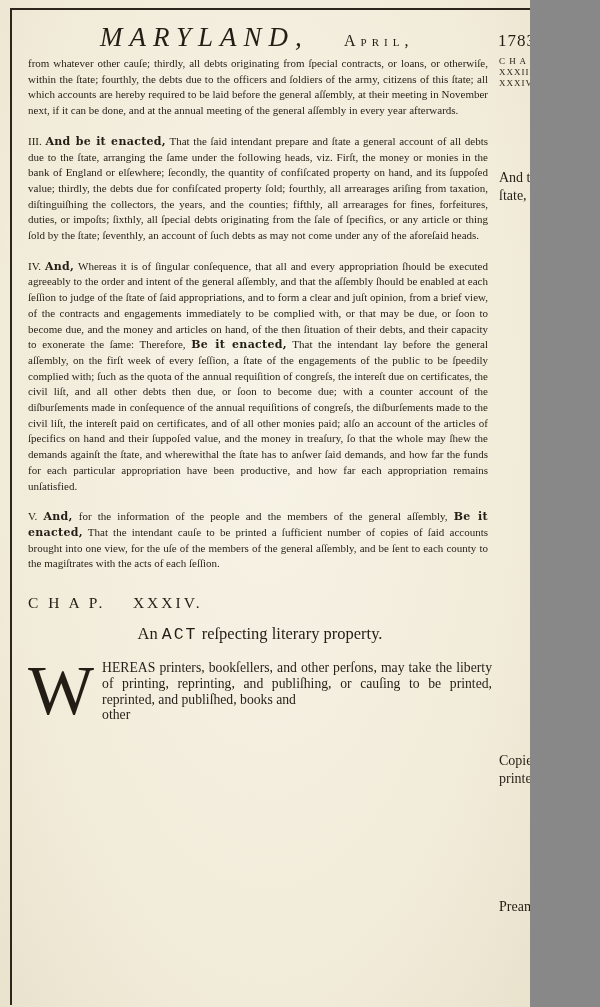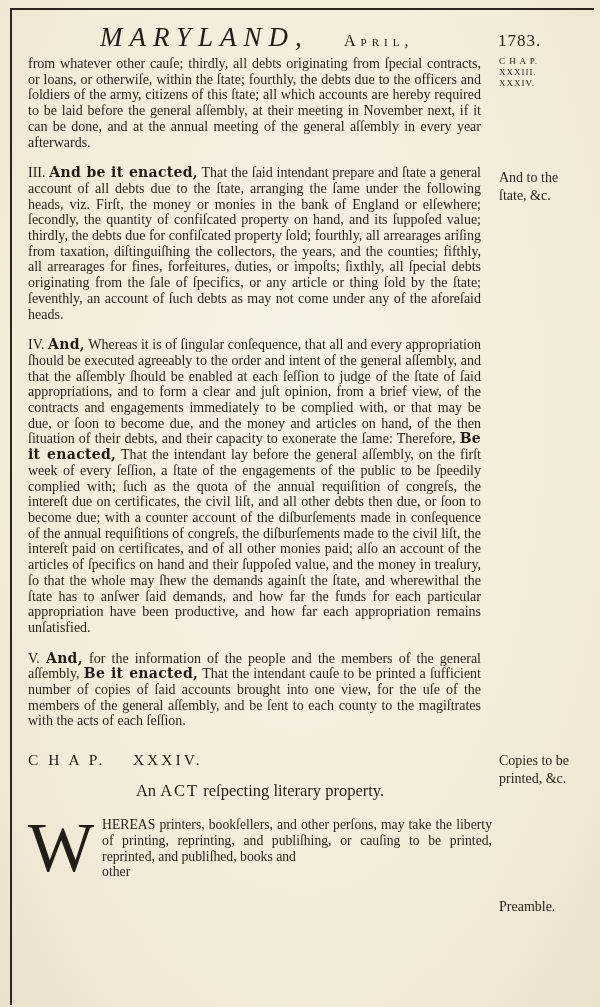--- a/index.html
+++ b/index.html
@@ -1,18 +1,18 @@
 <!DOCTYPE html>
 <html><head>
 <meta charset="utf-8">
 <style>
   html, body { margin: 0; padding: 0; background: #888; }
   .page {
     position: relative;
-    width: 600px;
+    width: 530px;
     height: 1007px;
     background: #f4efe0;
     background-image: radial-gradient(ellipse at 50% 40%, #f7f3e6 0%, #f1ebd9 70%, #e9e2cd 100%);
     font-family: "Liberation Serif", "DejaVu Serif", serif;
     color: #231e15;
     overflow: hidden;
   }
   .frame-top {
     position: absolute; left: 10px; top: 8px; width: 584px; height: 0;
     border-top: 2px solid #2c261c;
@@ -30,23 +30,23 @@
     font-variant: small-caps; font-size: 16px; letter-spacing: 5px; white-space: pre;
   }
   .hdr-year {
     position: absolute; left: 498px; top: 31px;
     font-size: 17px; letter-spacing: 1px;
   }
   .main-col {
     position: absolute; left: 28px; top: 56px; width: 464px;
   }
   .para {
-    margin: 0 11px 15px 0;
+    margin: 0 4px 15px 0;
     text-align: justify;
-    font-size: 14px;
+    font-size: 11px;
     line-height: 15.7px;
   }
   .bl {
     font-weight: bold;
     font-family: "DejaVu Serif", serif;
     letter-spacing: 0.3px;
   }
   .mnote {
     position: absolute; left: 499px; width: 94px;
     font-size: 14px; line-height: 18px;
@@ -59,21 +59,21 @@
     font-size: 15.5px;
     letter-spacing: 3px;
     margin: 22px 0 12px 0;
     white-space: pre;
   }
   .act-title {
     text-align: center;
     font-size: 16.5px;
     margin: 0 0 16px 0;
   }
-  .act-caps { letter-spacing: 2px; }
+  .act-caps { letter-spacing: 2px; font-family: Liberation Mono, monospace; }
   .whereas {
     margin: 0;
     text-align: justify;
     font-size: 13.7px;
     line-height: 15.7px;
   }
   .dropcap {
     float: left;
     font-size: 70px;
     line-height: 55px;

